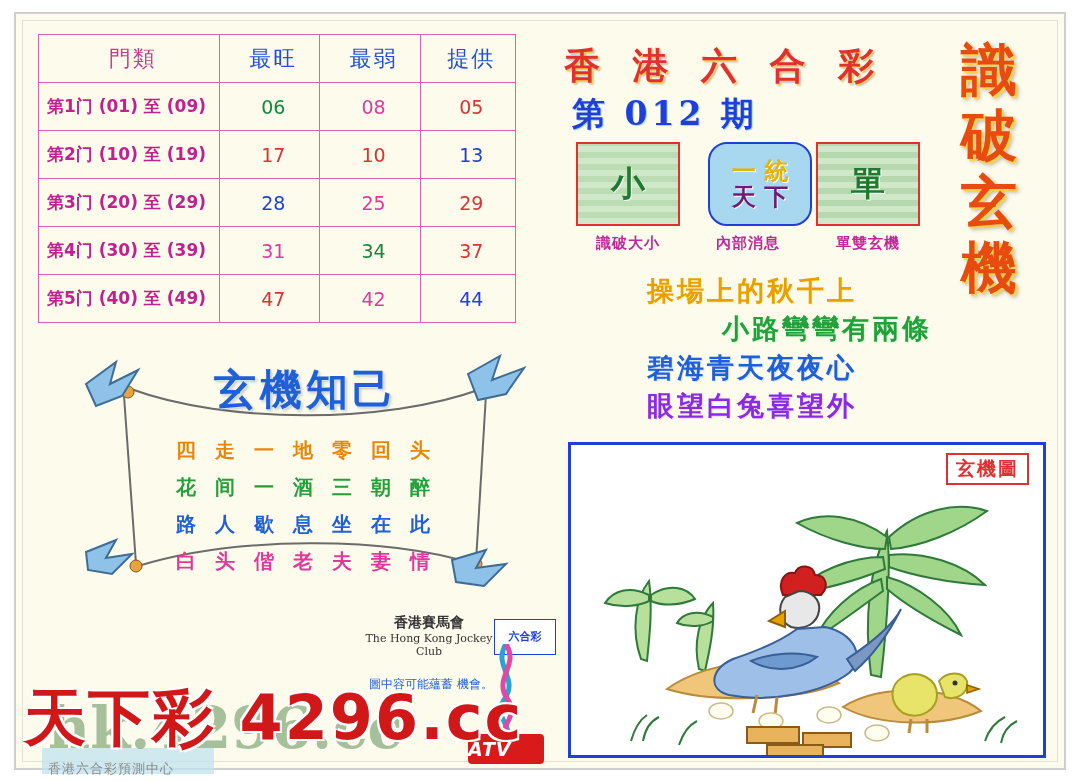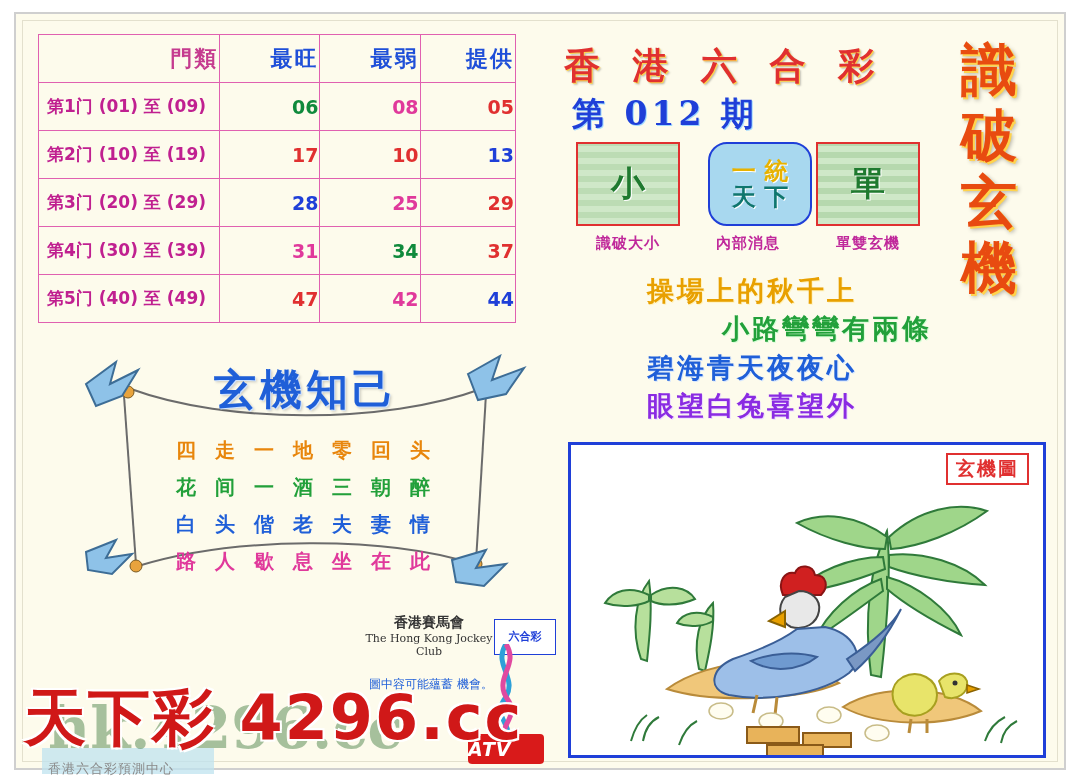--- a/index.html
+++ b/index.html
@@ -14,22 +14,22 @@
   }
   .poster:before{
     content:"";position:absolute;left:6px;top:6px;right:6px;bottom:6px;
     border:1px solid #e3e0cd;pointer-events:none;
   }
 
   
   .tbl-wrap{position:absolute;left:22px;top:20px;width:478px;}
   table.grid{border-collapse:collapse;width:100%;table-layout:fixed;}
   table.grid th,table.grid td{
-    border:1px solid #e060b0;height:45px;text-align:right;vertical-align:middle;
-    font-size:19px;font-weight:bold;padding-left:8px;
+    border:1px solid #e060b0;height:45px;text-align:center;vertical-align:middle;
+    font-size:19px;font-weight:normal;padding-left:8px;
   }
   table.grid th{font-size:22px;color:#1f4fd8;letter-spacing:2px;}
   table.grid th.c0{color:#c53b8f;}
   table.grid td.lbl{font-size:17px;color:#c02090;letter-spacing:0px;text-align:left;padding-left:8px;font-weight:bold;}
   col.c0{width:38%;}col.c1{width:21%;}col.c2{width:21%;}col.c3{width:20%;}
   .n-green{color:#0f8a3c;}
   .n-blue{color:#1f3fd8;}
   .n-pink{color:#e0399b;}
   .n-red{color:#e03030;}
 
@@ -64,21 +64,21 @@
   .box.b2{left:132px;background:#a8d8ef;border-color:#1f3fd8;border-radius:19px;}
   .box.b3{left:240px;background:
      repeating-linear-gradient(0deg,#cfe8c8 0 6px,#b6d8ae 6px 12px),
      repeating-linear-gradient(90deg,#cfe8c8 0 6px,#b6d8ae 6px 12px);}
   .box-char{
     position:absolute;left:0;right:0;top:50%;transform:translateY(-50%);
     text-align:center;font-family:"DejaVu Serif","Liberation Serif",serif;
     font-size:34px;font-weight:bold;color:#1f7a2f;text-shadow:1px 1px 0 #fff;
   }
   .box.b2 .box-char{font-size:24px;color:#e8b200;line-height:1.1;}
-  .box.b2 .box-char .l2{color:#0f766e;}
+  .box.b2 .box-char .l2{color:#701a75;}
   .cap{
     position:absolute;top:92px;width:104px;text-align:center;
     font-size:15px;font-weight:bold;color:#c0299b;letter-spacing:1px;
     font-family:"DejaVu Serif","Liberation Serif",serif;
   }
   .cap.c1{left:0;}.cap.c2{left:120px;}.cap.c3{left:240px;}
 
   
   .verse{position:absolute;left:556px;top:258px;width:360px;
     font-family:"DejaVu Serif","Liberation Serif",serif;
@@ -260,22 +260,22 @@
       <path d="M392 20 L424 2 L416 26 L448 14 L430 40 L402 46 Z"></path>
       <path d="M10 198 L40 186 L30 204 L56 200 L36 220 L12 216 Z"></path>
       <path d="M376 206 L410 196 L400 214 L430 210 L408 232 L380 228 Z"></path>
     </g>
   </svg>
 
   <div class="zjzj">玄機知己</div>
   <div class="poem">
     <div>四 走 一 地 零 回 头</div>
     <div>花 间 一 酒 三 朝 醉</div>
+    <div>路 人 歇 息 坐 在 此</div>
     <div>白 头 偕 老 夫 妻 情</div>
-    <div>路 人 歇 息 坐 在 此</div>
   </div>
 
   <div class="jc">
     <div class="cn">香港賽馬會</div>
     <div class="en">The Hong Kong Jockey Club</div>
   </div>
   <div class="jc-note">圖中容可能蘊蓄
 機會。</div>
   <div class="lottologo">六合彩</div>
 

